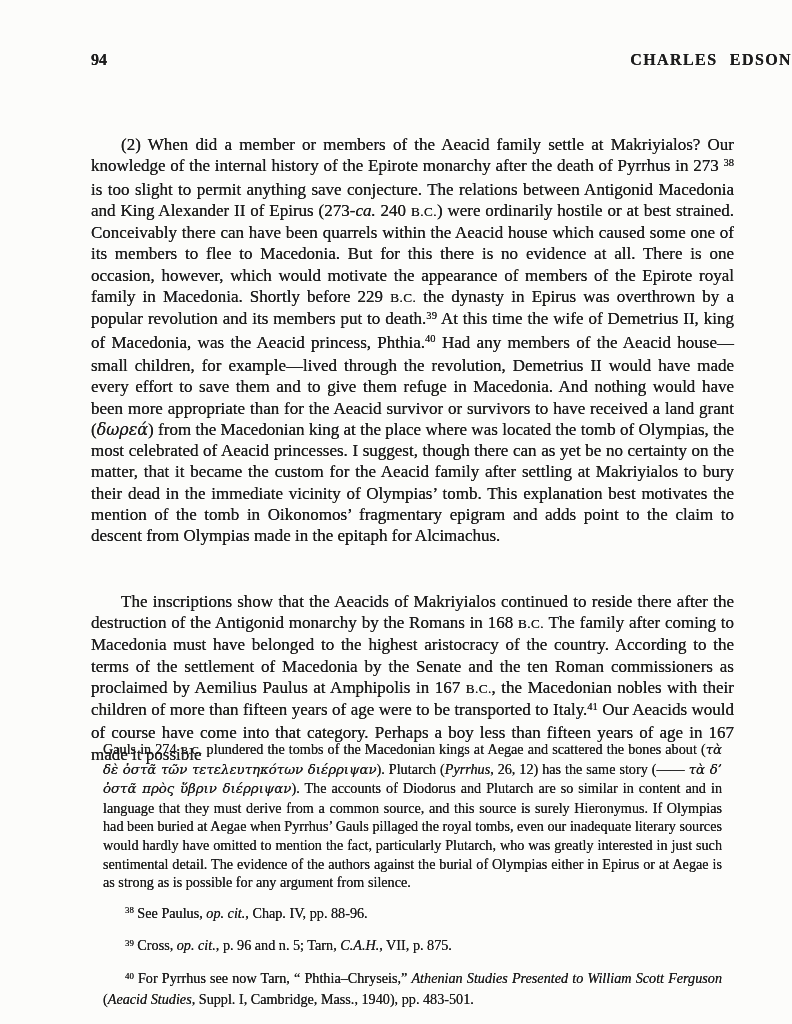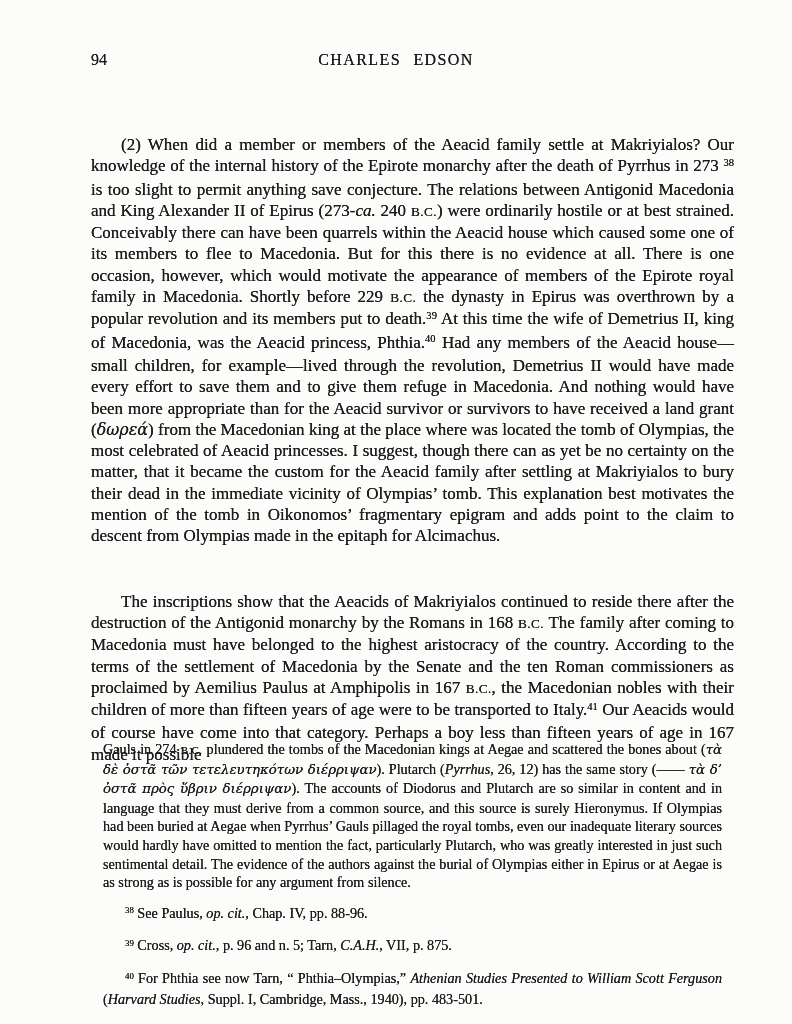--- a/index.html
+++ b/index.html
@@ -11,24 +11,25 @@
     background: var(--paper, #fcfcfa);
     color: var(--ink, #1d1d1d);
     font-family: "Liberation Serif", "DejaVu Serif", serif;
     overflow: hidden;
     text-shadow: 0 0 0.4px currentColor;
   }
   .running-header {
     position: absolute;
     top: 51px; left: 0;
     width: 792px;
-    text-align: center;
+    text-align: right;
     font-size: 16px;
     letter-spacing: 1.4px;
     word-spacing: 7px;
+    font-weight: bold;
   }
   .page-number {
     position: absolute;
     left: 91px; top: 0;
     letter-spacing: 0;
     word-spacing: 0;
     font-size: 16px;
   }
   .body-text {
     position: absolute;
@@ -76,16 +77,16 @@
 
   <main class="body-text" id="body-paragraphs">
       <p class="para indent"><span>(2) When did a member or members of the Aeacid family settle at Makriyialos? Our knowledge of the internal history of the Epirote monarchy after the death of Pyrrhus in 273 </span><span class="run-sup">38</span><span> is too slight to permit anything save conjecture. The relations between Antigonid Macedonia and King Alexander II of Epirus (273-</span><span class="run-i">ca.</span><span> 240 </span><span class="run-sc">B.C.</span><span>) were ordinarily hostile or at best strained. Conceivably there can have been quarrels within the Aeacid house which caused some one of its members to flee to Macedonia. But for this there is no evidence at all. There is one occasion, however, which would motivate the appearance of members of the Epirote royal family in Macedonia. Shortly before 229 </span><span class="run-sc">B.C.</span><span> the dynasty in Epirus was overthrown by a popular revolution and its members put to death.</span><span class="run-sup">39</span><span> At this time the wife of Demetrius II, king of Macedonia, was the Aeacid princess, Phthia.</span><span class="run-sup">40</span><span> Had any members of the Aeacid house—small children, for example—lived through the revolution, Demetrius II would have made every effort to save them and to give them refuge in Macedonia. And nothing would have been more appropriate than for the Aeacid survivor or survivors to have received a land grant (</span><span class="run-gk">δωρεά</span><span>) from the Macedonian king at the place where was located the tomb of Olympias, the most celebrated of Aeacid princesses. I suggest, though there can as yet be no certainty on the matter, that it became the custom for the Aeacid family after settling at Makriyialos to bury their dead in the immediate vicinity of Olympias’ tomb. This explanation best motivates the mention of the tomb in Oikonomos’ fragmentary epigram and adds point to the claim to descent from Olympias made in the epitaph for Alcimachus.</span></p>
       <p class="para indent"><span>The inscriptions show that the Aeacids of Makriyialos continued to reside there after the destruction of the Antigonid monarchy by the Romans in 168 </span><span class="run-sc">B.C.</span><span> The family after coming to Macedonia must have belonged to the highest aristocracy of the country. According to the terms of the settlement of Macedonia by the Senate and the ten Roman commissioners as proclaimed by Aemilius Paulus at Amphipolis in 167 </span><span class="run-sc">B.C.</span><span>, the Macedonian nobles with their children of more than fifteen years of age were to be transported to Italy.</span><span class="run-sup">41</span><span> Our Aeacids would of course have come into that category. Perhaps a boy less than fifteen years of age in 167 made it possible</span></p>
     </main>
 
   <section class="footnotes" id="footnote-paragraphs">
       <p class="fn-para"><span>Gauls in 274 </span><span class="run-sc">B.C.</span><span> plundered the tombs of the Macedonian kings at Aegae and scattered the bones about (</span><span class="run-gk">τὰ δὲ ὀστᾶ τῶν τετελευτηκότων διέρριψαν</span><span>). Plutarch (</span><span class="run-i">Pyrrhus</span><span>, 26, 12) has the same story (—— </span><span class="run-gk">τὰ δ’ ὀστᾶ πρὸς ὕβριν διέρριψαν</span><span>). The accounts of Diodorus and Plutarch are so similar in content and in language that they must derive from a common source, and this source is surely Hieronymus. If Olympias had been buried at Aegae when Pyrrhus’ Gauls pillaged the royal tombs, even our inadequate literary sources would hardly have omitted to mention the fact, particularly Plutarch, who was greatly interested in just such sentimental detail. The evidence of the authors against the burial of Olympias either in Epirus or at Aegae is as strong as is possible for any argument from silence.</span></p>
       <p class="fn-para indent"><span class="run-sup">38</span><span> See Paulus, </span><span class="run-i">op. cit.</span><span>, Chap. IV, pp. 88-96.</span></p>
       <p class="fn-para indent"><span class="run-sup">39</span><span> Cross, </span><span class="run-i">op. cit.</span><span>, p. 96 and n. 5; Tarn, </span><span class="run-i">C.A.H.</span><span>, VII, p. 875.</span></p>
-      <p class="fn-para indent"><span class="run-sup">40</span><span> For Phthia see now Tarn, “ Phthia–Olympias,” </span><span class="run-i">Athenian Studies Presented to William Scott Ferguson</span><span> (</span><span class="run-i">Harvard Studies</span><span>, Suppl. I, Cambridge, Mass., 1940), pp. 483-501.</span></p>
+      <p class="fn-para indent"><span class="run-sup">40</span><span> For Pyrrhus see now Tarn, “ Phthia–Chryseis,” </span><span class="run-i">Athenian Studies Presented to William Scott Ferguson</span><span> (</span><span class="run-i">Aeacid Studies</span><span>, Suppl. I, Cambridge, Mass., 1940), pp. 483-501.</span></p>
     </section>
 
 </div>
 
 </body></html>

